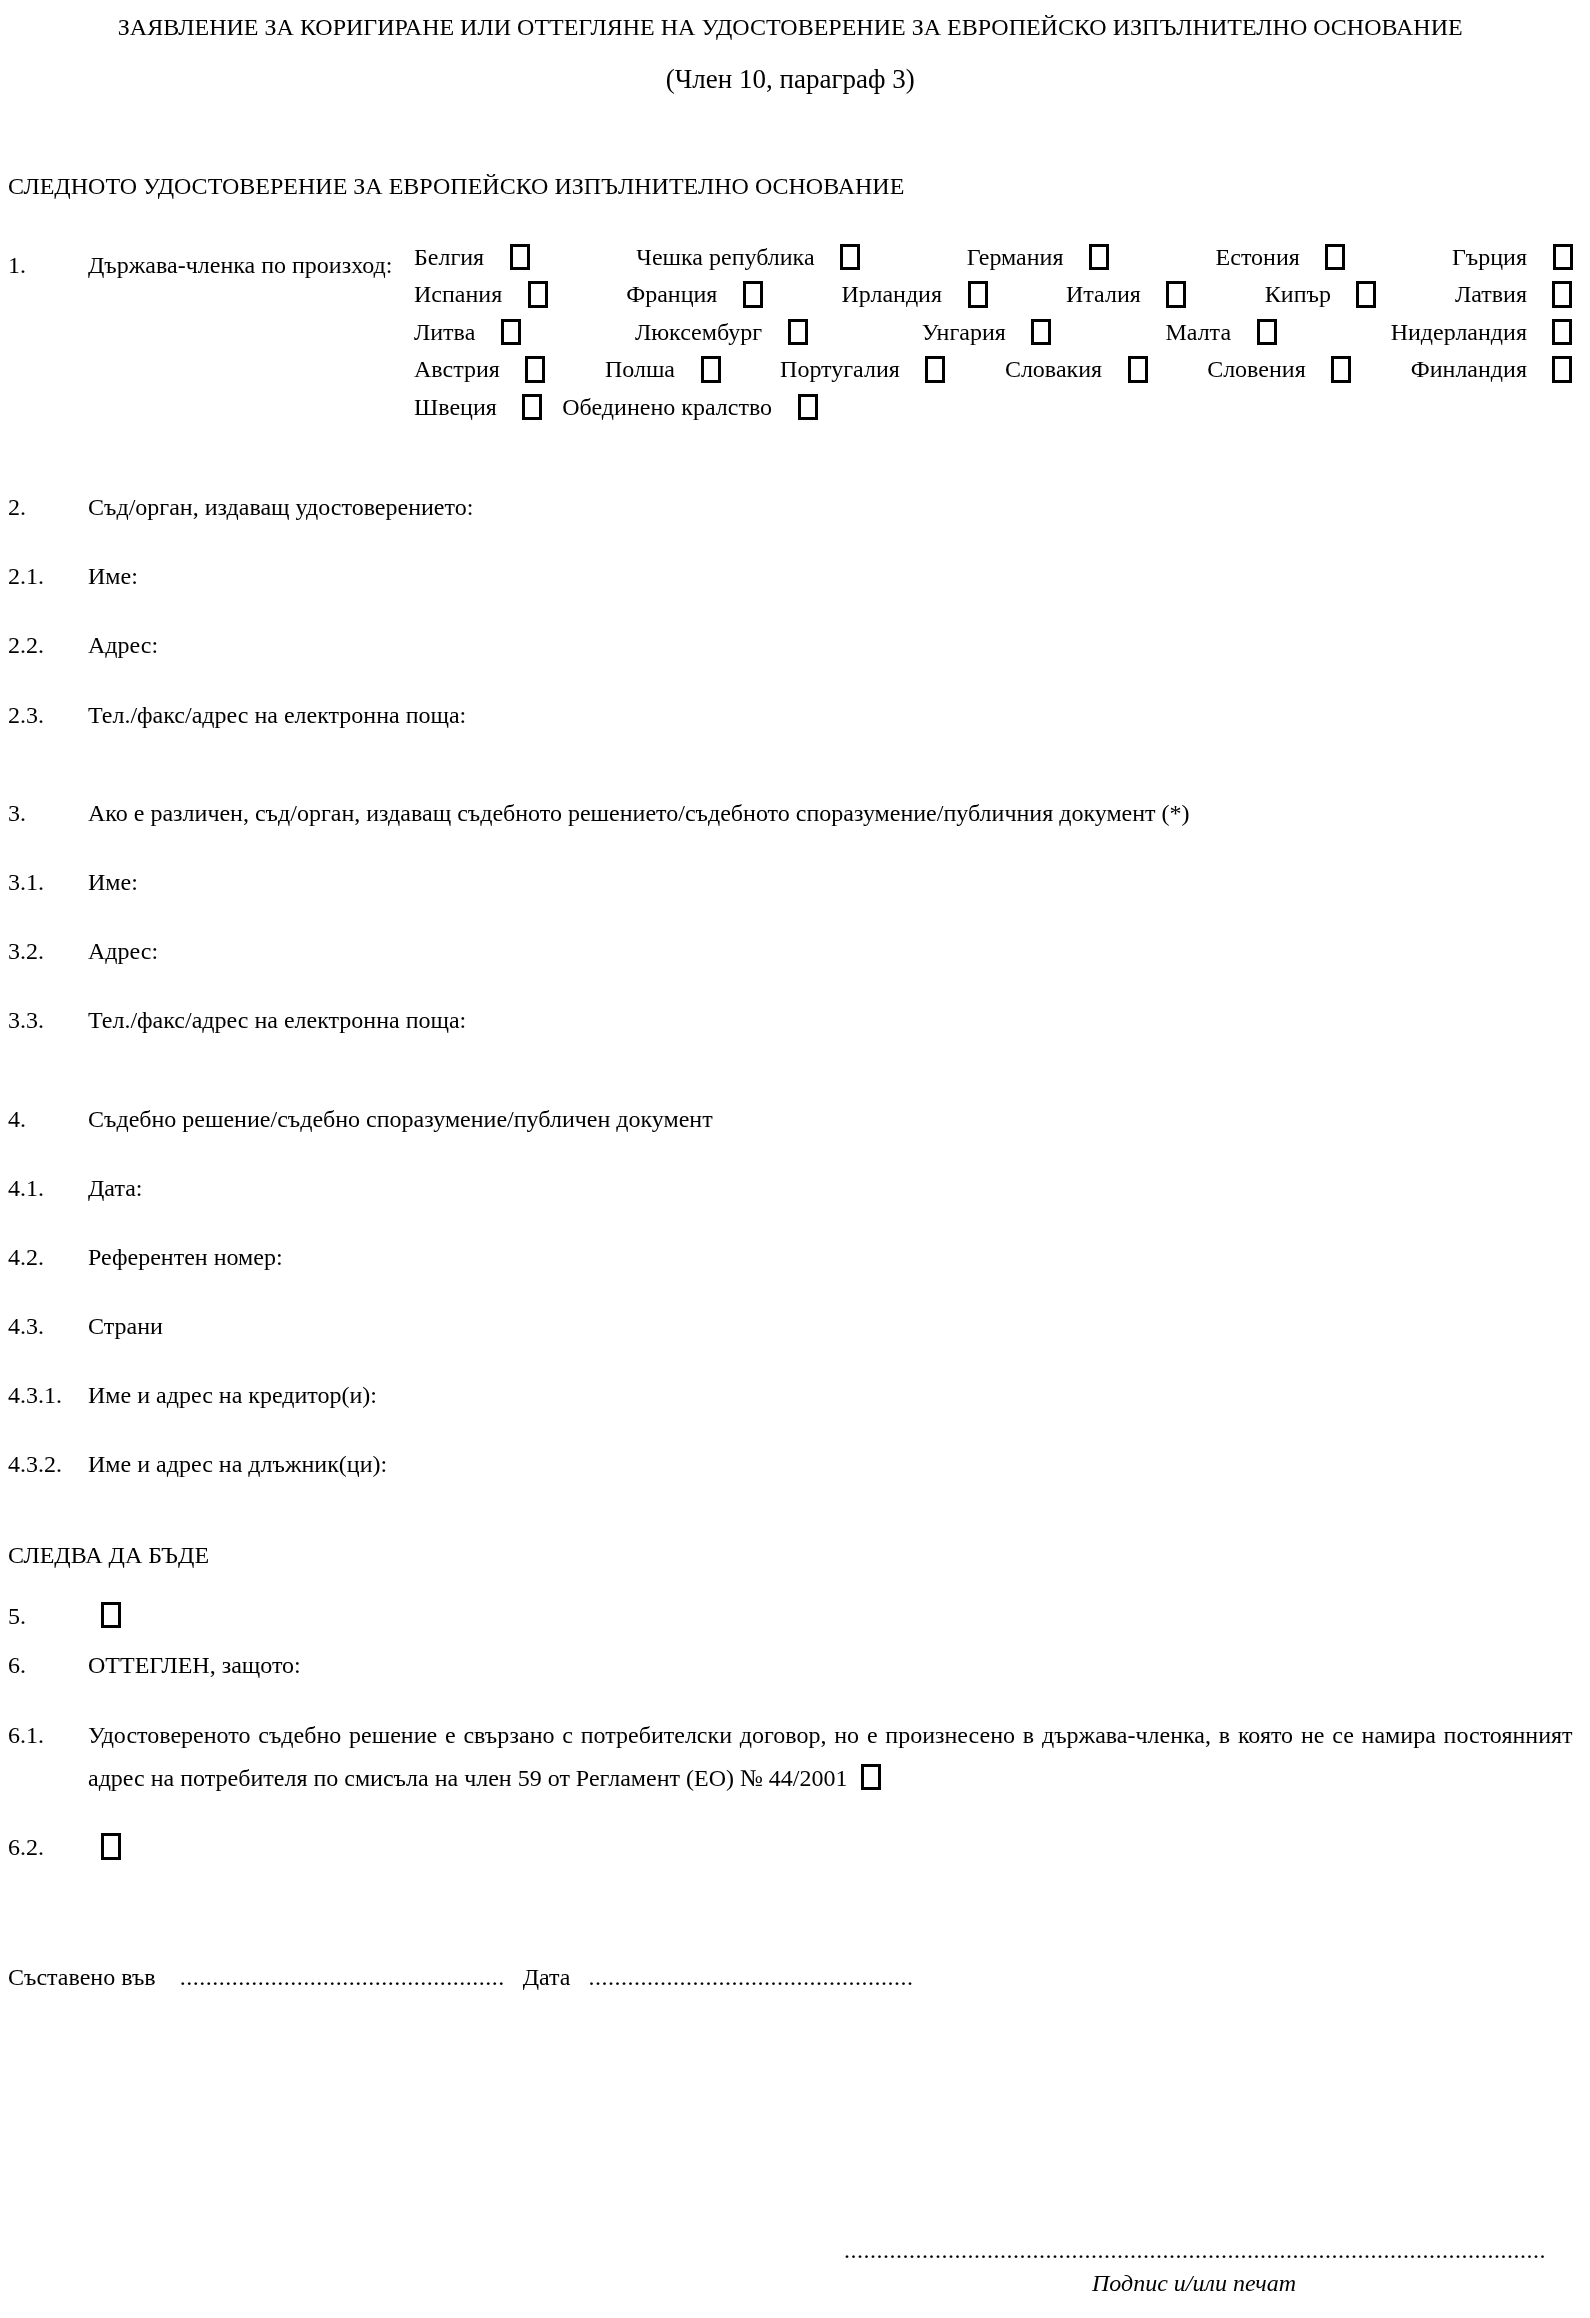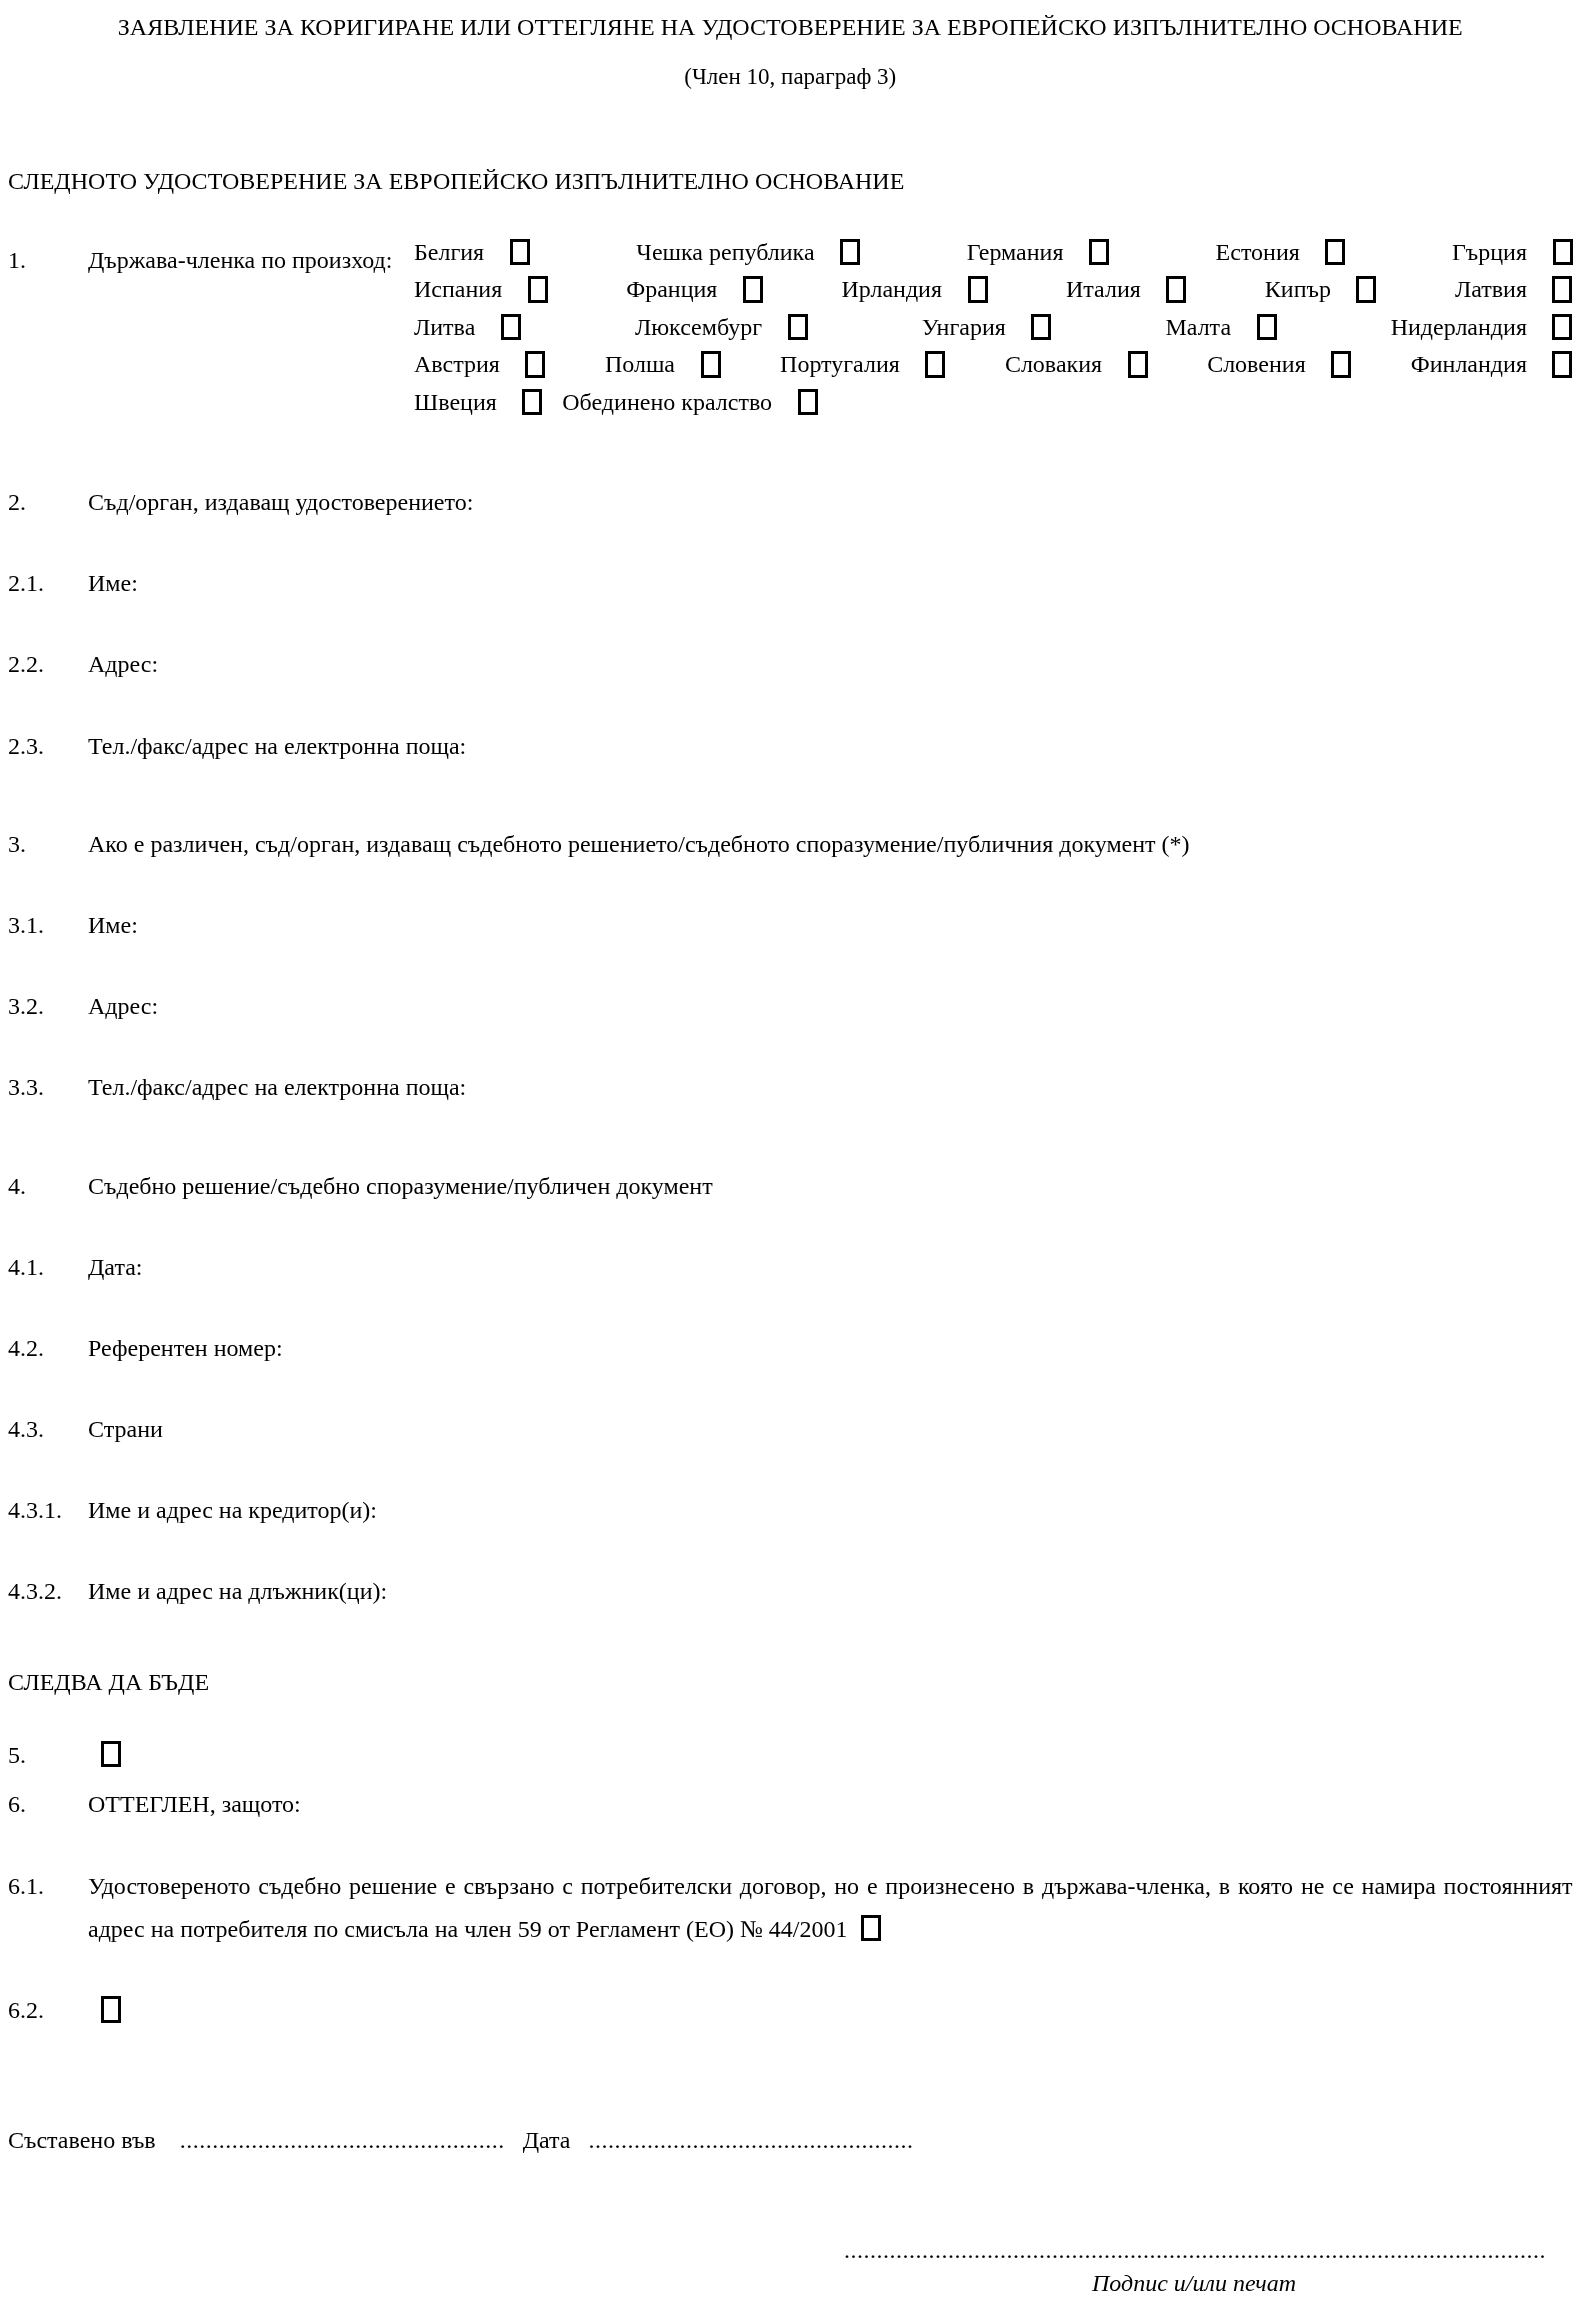--- a/index.html
+++ b/index.html
@@ -15,25 +15,25 @@
     box-sizing: border-box;
     padding: 6.5px 18.5px 0 8px;
   }
   .title {
     text-align: center;
     font-weight: normal;
     font-size: 24px;
     line-height: 1.55;
     margin: 2.8px 51px 0 51px;
   }
-  .subtitle { text-align: center; margin-top: 17.6px; font-size: 23px; }
+  .subtitle { text-align: center; margin-top: 17.6px; font-size: 27px; }
   .heading { margin-top: 78px; font-size: 24px; }
   .heading2 { margin-top: 55px; font-size: 24px; }
 
-  .item { display: flex; margin-top: 38px; line-height: 1.8; }
+  .item { display: flex; margin-top: 26px; line-height: 1.8; }
   .item.gap-lg { margin-top: 55px; }
   .item.gap-sm { margin-top: 6.5px; }
   .num { flex: 0 0 80px; }
   .item-text { flex: 1; }
   .item-text.just { text-align: justify; }
 
   .item1-body { position: relative; flex: 1; }
   .origin-label { position: absolute; left: 0; top: 0; }
   .country-block { margin-left: 326px; font-family: Liberation Serif, serif; }
   .country-row {

